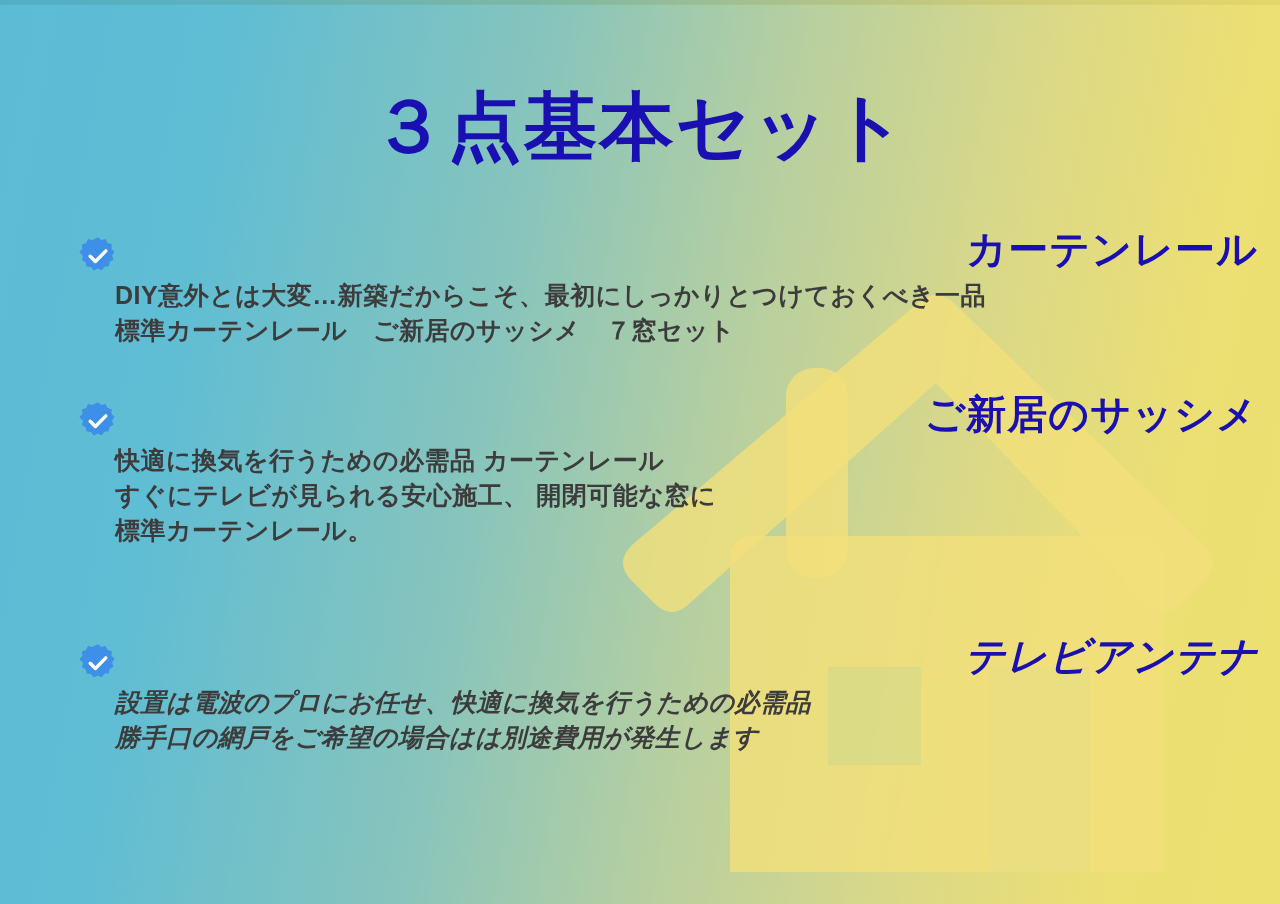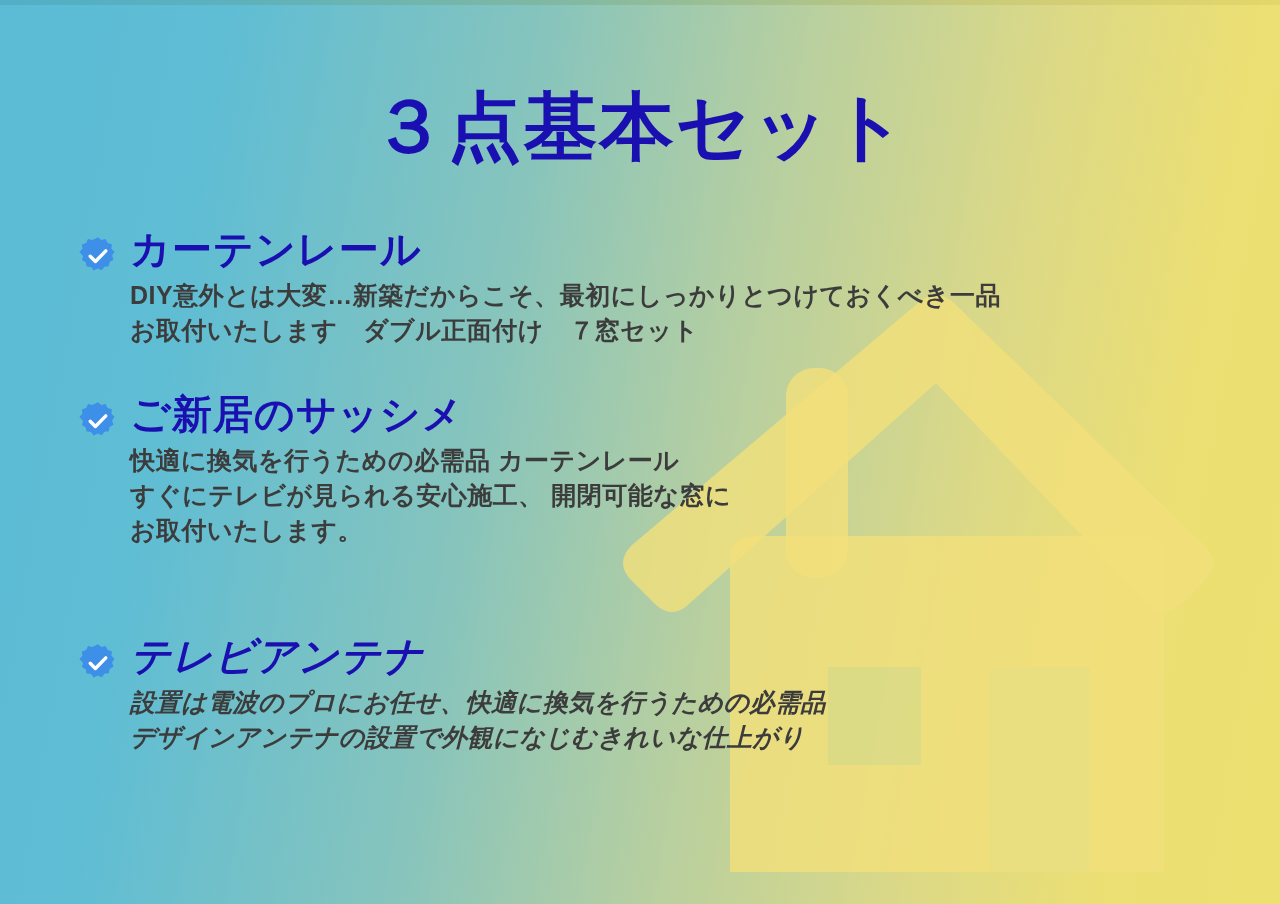--- a/index.html
+++ b/index.html
@@ -65,41 +65,42 @@
     width: 1180px;
   }
 
   #feature-0 { top: 228px; }
   #feature-1 { top: 393px; }
   #feature-2 { top: 635px; font-style: italic; }
 
   .feature-head {
     display: flex;
     align-items: flex-start;
-    gap: 12px;
+    gap: 2px;
+    justify-content: space-between;
   }
 
   .badge {
     flex: 0 0 auto;
     width: 40px;
     height: 40px;
     margin-top: 8px;
   }
 
   .feature-title {
     font-size: 40px;
     font-weight: bold;
     color: #1a0fb0;
     line-height: 1.05;
     letter-spacing: 1px;
     white-space: nowrap;
   }
 
   .feature-lines {
-    margin-left: 52px;
+    margin-left: 37px;
     margin-top: 2px;
   }
 
   .line {
     font-size: 25px;
     font-weight: bold;
     color: #3c3c3c;
     line-height: 1.40;
     letter-spacing: 0.5px;
     white-space: nowrap;
@@ -151,47 +152,47 @@
     <div class="feature" id="feature-0">
       <div class="feature-head">
         <svg class="badge" viewBox="0 0 40 40">
           <path fill="#3d8fe8" d="M20 1.2l3.3 2.9 4.3-1 2 4 4.2 1.2-.4 4.4 3.1 3.1-2.4 3.7 1.3 4.2-3.8 2.2-.8 4.3-4.4.5-2.6 3.6-4.1-1.7-4 1.8-2.7-3.5-4.4-.4-.9-4.3-3.8-2.1 1.2-4.2L1.4 16l3-3.2-.5-4.4 4.2-1.3 1.9-4 4.4.9z"></path>
           <path fill="none" stroke="#ffffff" stroke-width="3.4" stroke-linecap="round" stroke-linejoin="round" d="M12.2 20.3l5.2 5.2 10.4-10.6"></path>
         </svg>
         <div class="feature-title">カーテンレール</div>
       </div>
       <div class="feature-lines">
         <div class="line">DIY意外とは大変…新築だからこそ、最初にしっかりとつけておくべき一品</div>
-        <div class="line">お取付いたします　ダブル正面付け　７窓セット</div>
+        <div class="line">標準カーテンレール　ご新居のサッシメ　７窓セット</div>
       </div>
     </div>
 
     <div class="feature" id="feature-1">
       <div class="feature-head">
         <svg class="badge" viewBox="0 0 40 40">
           <path fill="#3d8fe8" d="M20 1.2l3.3 2.9 4.3-1 2 4 4.2 1.2-.4 4.4 3.1 3.1-2.4 3.7 1.3 4.2-3.8 2.2-.8 4.3-4.4.5-2.6 3.6-4.1-1.7-4 1.8-2.7-3.5-4.4-.4-.9-4.3-3.8-2.1 1.2-4.2L1.4 16l3-3.2-.5-4.4 4.2-1.3 1.9-4 4.4.9z"></path>
           <path fill="none" stroke="#ffffff" stroke-width="3.4" stroke-linecap="round" stroke-linejoin="round" d="M12.2 20.3l5.2 5.2 10.4-10.6"></path>
         </svg>
         <div class="feature-title">ご新居のサッシメ</div>
       </div>
       <div class="feature-lines">
         <div class="line">快適に換気を行うための必需品 カーテンレール</div>
         <div class="line">すぐにテレビが見られる安心施工、 開閉可能な窓に</div>
-        <div class="line">お取付いたします。</div>
+        <div class="line">標準カーテンレール。</div>
       </div>
     </div>
 
     <div class="feature" id="feature-2">
       <div class="feature-head">
         <svg class="badge" viewBox="0 0 40 40">
           <path fill="#3d8fe8" d="M20 1.2l3.3 2.9 4.3-1 2 4 4.2 1.2-.4 4.4 3.1 3.1-2.4 3.7 1.3 4.2-3.8 2.2-.8 4.3-4.4.5-2.6 3.6-4.1-1.7-4 1.8-2.7-3.5-4.4-.4-.9-4.3-3.8-2.1 1.2-4.2L1.4 16l3-3.2-.5-4.4 4.2-1.3 1.9-4 4.4.9z"></path>
           <path fill="none" stroke="#ffffff" stroke-width="3.4" stroke-linecap="round" stroke-linejoin="round" d="M12.2 20.3l5.2 5.2 10.4-10.6"></path>
         </svg>
         <div class="feature-title">テレビアンテナ</div>
       </div>
       <div class="feature-lines">
         <div class="line">設置は電波のプロにお任せ、快適に換気を行うための必需品</div>
-        <div class="line">デザインアンテナの設置で外観になじむきれいな仕上がり</div>
+        <div class="line">勝手口の網戸をご希望の場合はは別途費用が発生します</div>
       </div>
     </div>
 
   </div>
 </div>
 
 </body></html>

